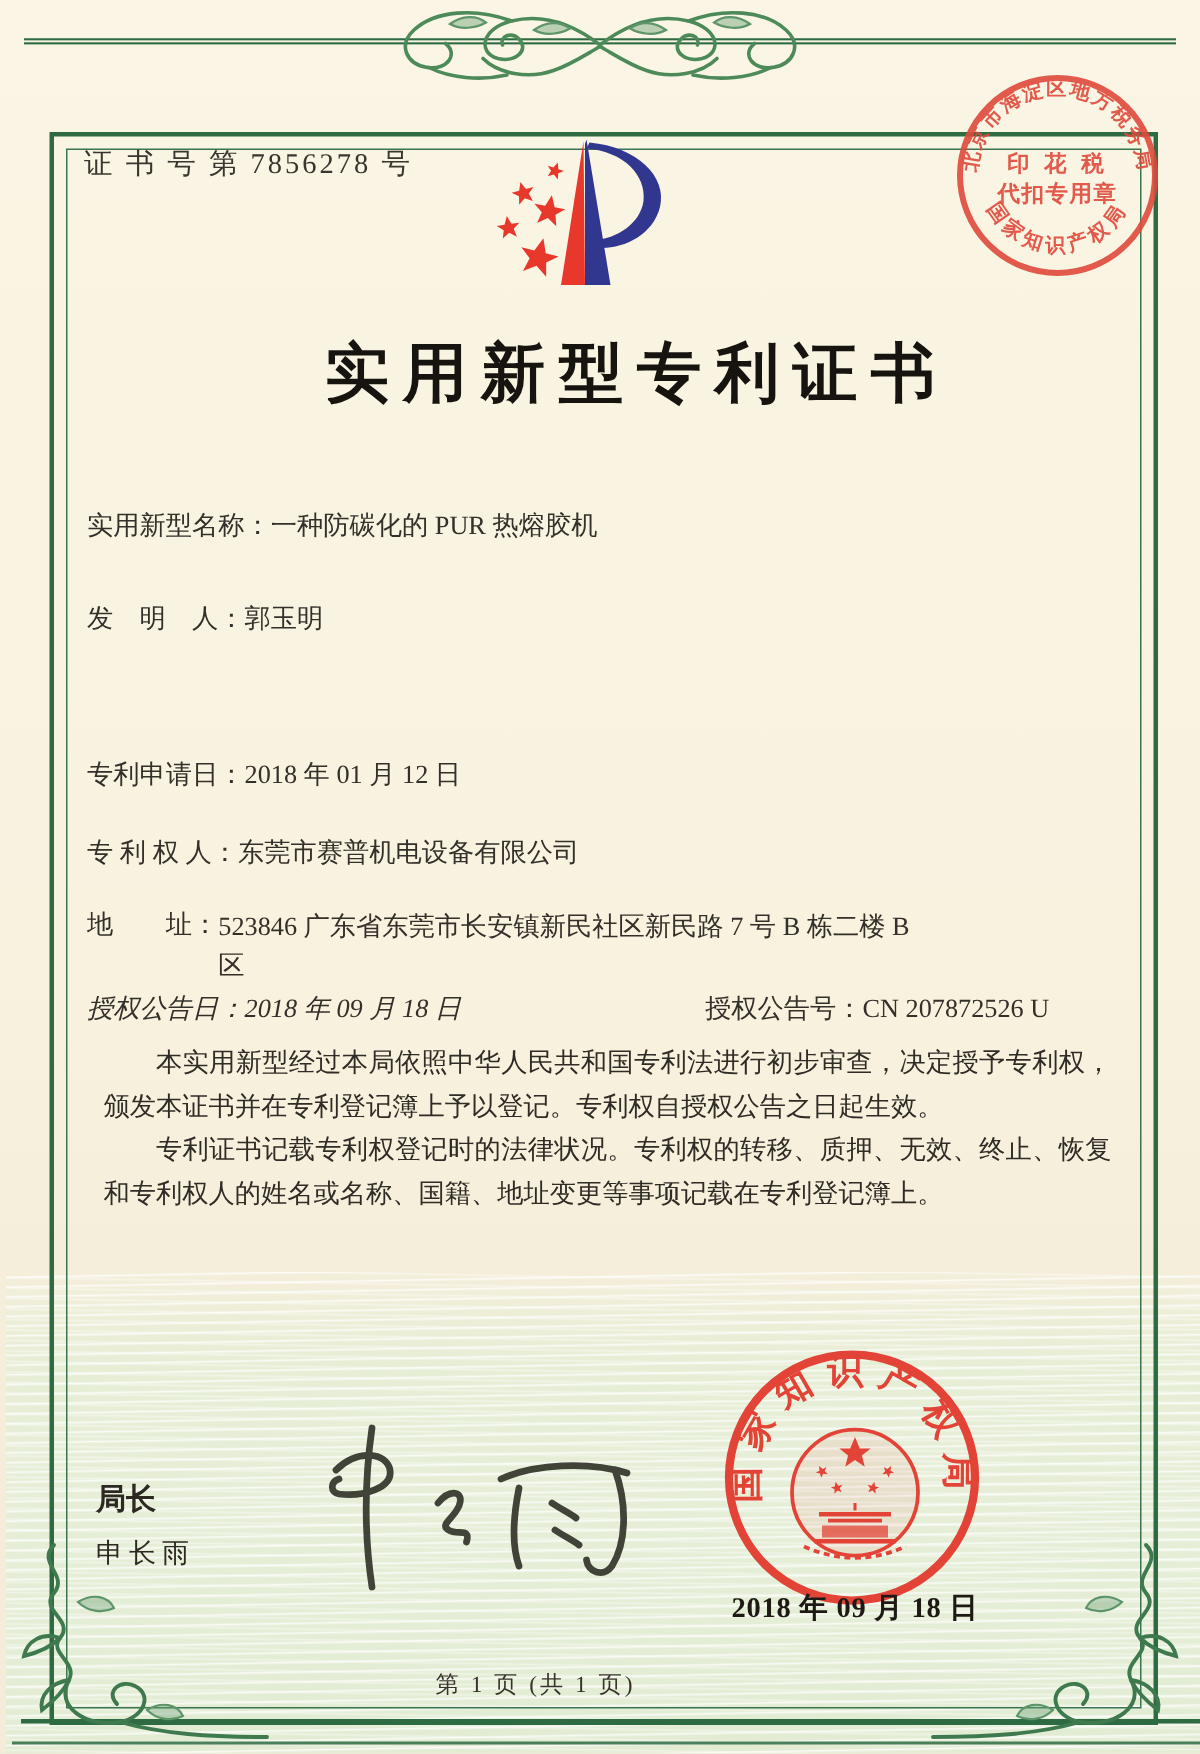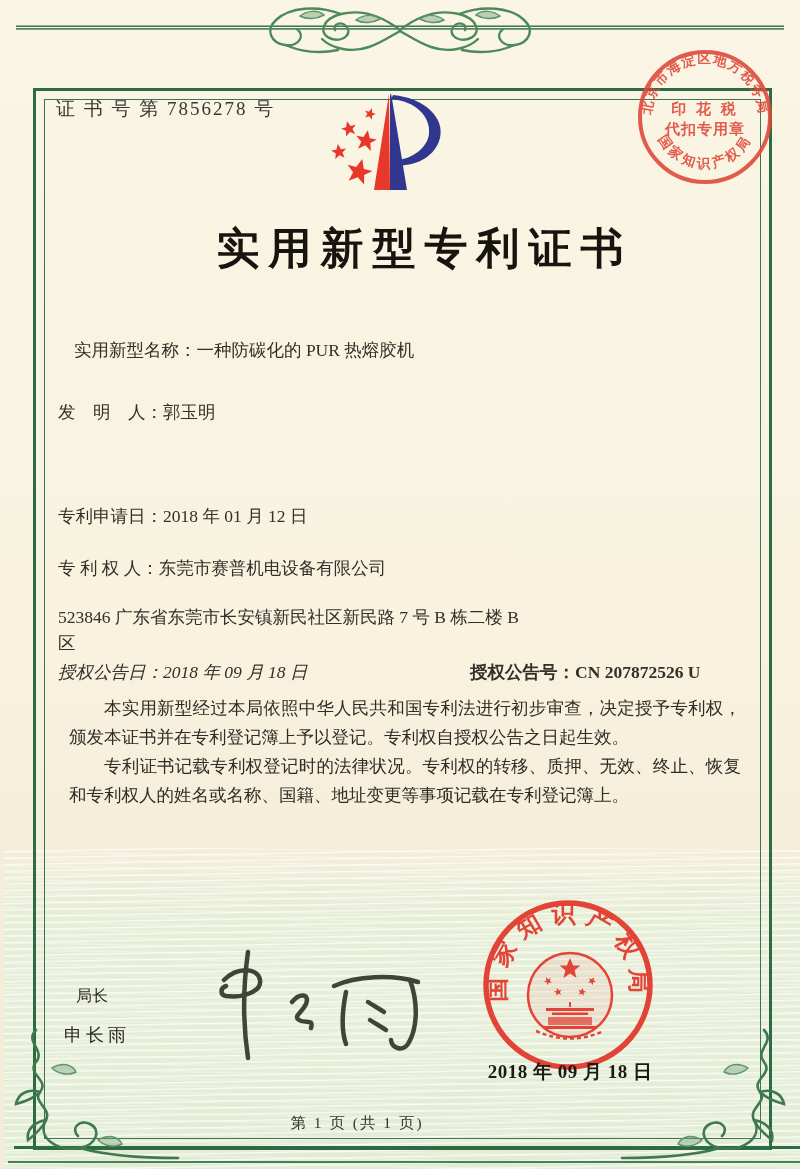--- a/index.html
+++ b/index.html
@@ -24,24 +24,24 @@
   .bottom-outer-line{position:absolute;left:8px;right:8px;top:1161px;height:2px;background:#2e6b43;opacity:.85;z-index:2;}
   .ornament{position:absolute;z-index:2;}
   .corner-right{transform:scaleX(-1);}
   .cert-no{position:absolute;left:56px;top:96px;font-size:19px;letter-spacing:2px;color:#3a362f;z-index:3;white-space:pre;}
   .title{position:absolute;left:0;top:220px;width:100%;text-align:center;font-size:43px;font-weight:bold;
     letter-spacing:9px;text-indent:9px;color:#17130f;z-index:3;}
   .frow{position:absolute;left:58px;font-size:17.5px;z-index:3;color:#332f29;}
   .frow .lab{white-space:pre;}
   .addr-wrap{display:flex;}
   .addr-val{line-height:26px;}
-  .grant-no{position:absolute;left:470px;top:660px;font-size:17.5px;z-index:3;color:#332f29;font-weight:bold;}
+  .grant-no{position:absolute;left:470px;top:660px;font-size:17.5px;z-index:3;color:#332f29;}
   .paras{position:absolute;left:57px;top:694px;width:684px;z-index:3;}
   .paras p{margin:0 0 1px 12px;font-size:17.5px;line-height:28.6px;text-align:justify;text-indent:2em;color:#2f2b25;}
-  .sig-title{position:absolute;left:76px;top:986px;font-size:16px;z-index:4;color:#2c2922;}
+  .sig-title{position:absolute;left:64px;top:986px;font-size:20px;z-index:4;color:#2c2922;font-weight:bold;}
   .sig-name{position:absolute;left:64px;top:1023px;font-size:18px;letter-spacing:4px;z-index:4;color:#2c2922;}
   .signature-svg{position:absolute;left:196px;top:946px;z-index:4;}
   .logo-svg{position:absolute;left:328px;top:88px;z-index:3;}
   .stamp-svg{position:absolute;left:625px;top:37px;z-index:5;opacity:.9;}
   .seal-svg{position:absolute;left:468px;top:885px;z-index:6;opacity:.93;}
   .seal-date{position:absolute;left:470px;top:1059px;width:200px;text-align:center;font-size:19px;font-weight:bold;
     letter-spacing:.5px;color:#1d1a15;z-index:7;white-space:pre;}
   .footer{position:absolute;left:0;top:1113px;width:714px;text-align:center;font-size:15.5px;letter-spacing:2px;z-index:3;color:#37332c;}
   svg text{font-family:"Liberation Serif","DejaVu Serif",serif;}
 </style>
@@ -147,33 +147,34 @@
     </text>
     <text x="80" y="77" text-anchor="middle" font-size="15" fill="#df4a3c" font-weight="bold" letter-spacing="3">印 花 税</text>
     <text x="80" y="97" text-anchor="middle" font-size="15" fill="#df4a3c" font-weight="bold" letter-spacing="1">代扣专用章</text>
     <text font-size="13.5" fill="#df4a3c" font-weight="bold" letter-spacing="3">
       <textPath href="#stampArcBot" startOffset="50%" text-anchor="middle">国家知识产权局</textPath>
     </text>
   </svg>
 
   <div class="title">实用新型专利证书</div>
 
-  <div class="frow" style="top:338px;margin-left:16px;">
+  <div class="frow" style="top:338px;">
     <span class="lab">实用新型名称：</span><span>一种防碳化的 PUR 热熔胶机</span>
   </div>
   <div class="frow" style="top:400px;">
     <span class="lab">发　明　人：</span><span>郭玉明</span>
   </div>
   <div class="frow" style="top:504px;">
     <span class="lab">专利申请日：</span><span>2018 年 01 月 12 日</span>
   </div>
   <div class="frow" style="top:556px;">
     <span class="lab">专 利 权 人：</span><span>东莞市赛普机电设备有限公司</span>
   </div>
   <div class="frow addr-wrap" style="top:604px;">
+    <span class="lab">地　　址：</span>
     <span class="addr-val"><span>523846 广东省东莞市长安镇新民社区新民路 7 号 B 栋二楼 B</span><br><span>区</span></span>
   </div>
   <div class="frow" style="top:660px;font-style:italic;">
     <span class="lab">授权公告日：</span><span>2018 年 09 月 18 日</span>
   </div>
   <div class="grant-no">
     <span class="lab">授权公告号：</span><span>CN 207872526 U</span>
   </div>
 
   <div class="paras">

